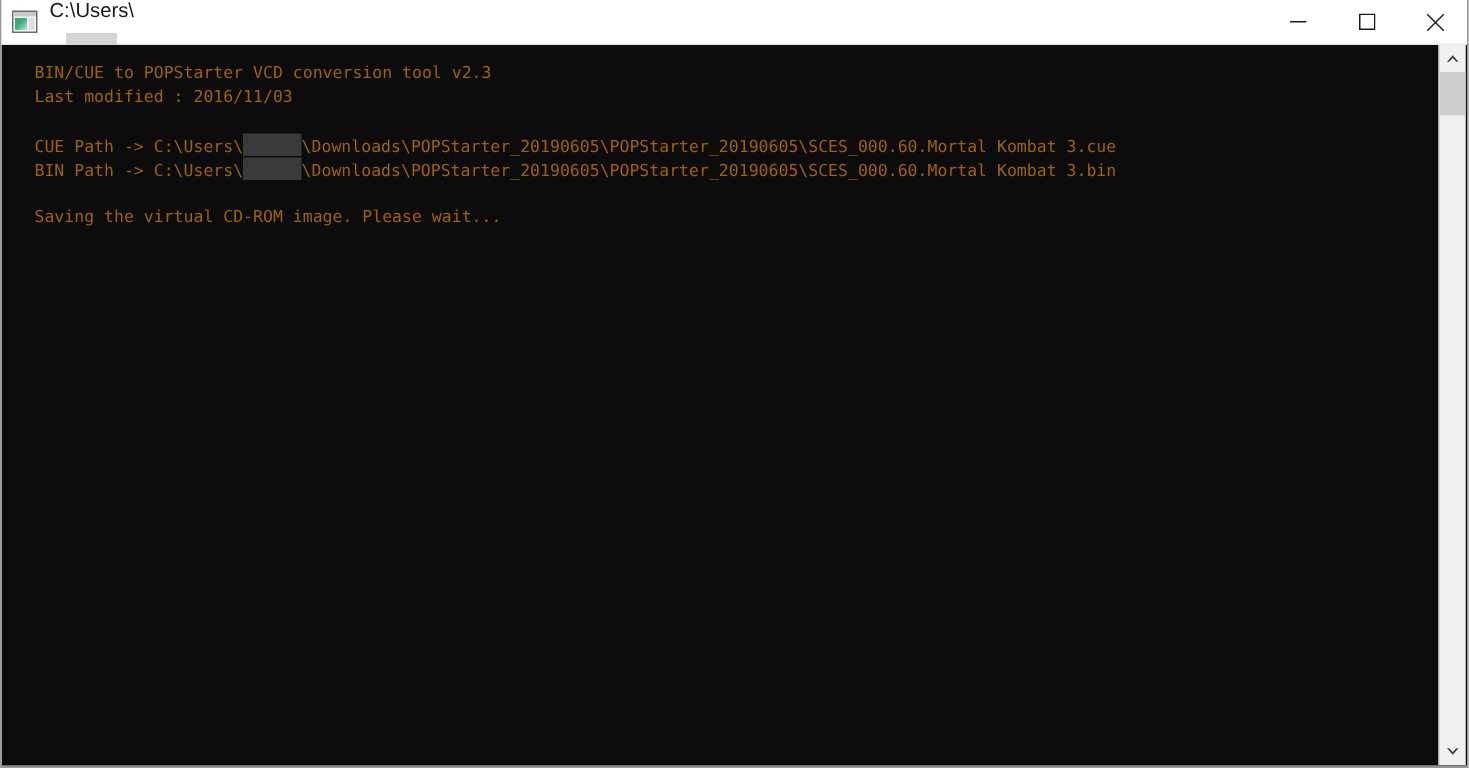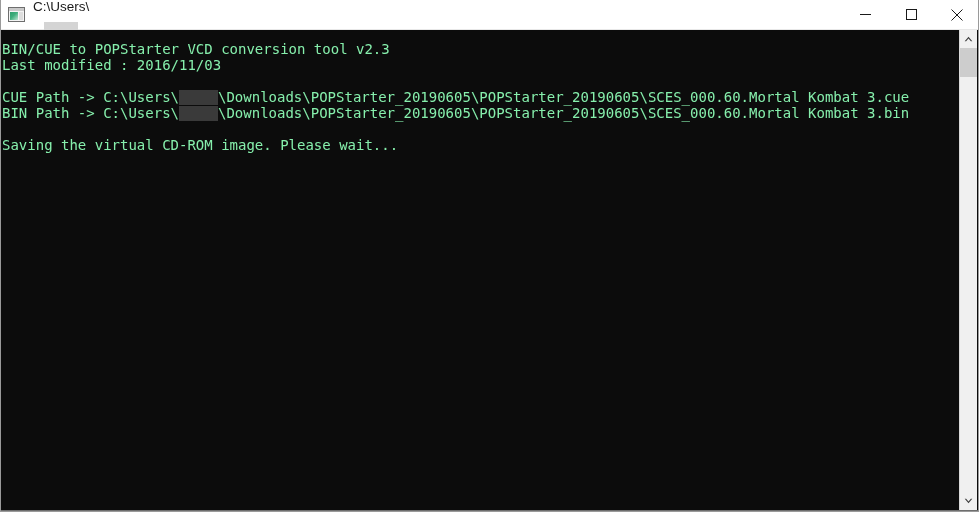--- a/index.html
+++ b/index.html
@@ -114,25 +114,26 @@
     box-sizing: border-box;
     border-bottom: 1px solid #6e6e6e;
     overflow: hidden;
   }
   #console-text {
     position: absolute;
     left: 1px;
     top: 11px;
     width: 950px;
     font-family: "DejaVu Sans Mono", "Liberation Mono", monospace;
-    font-size: 14px;
+    font-size: 11px;
     line-height: 16px;
-    color: #86efac;
+    color: #a16207;
     white-space: pre;
     letter-spacing: 0px;
+    padding-left: 21px;
   }
   .cline { height: 16px; white-space: pre; }
   .cline.blank { color: transparent; }
   .console-redaction {
     display: inline-block;
     width: 39px;
     height: 15px;
     background: #3a3a3a;
     vertical-align: -3px;
   }

